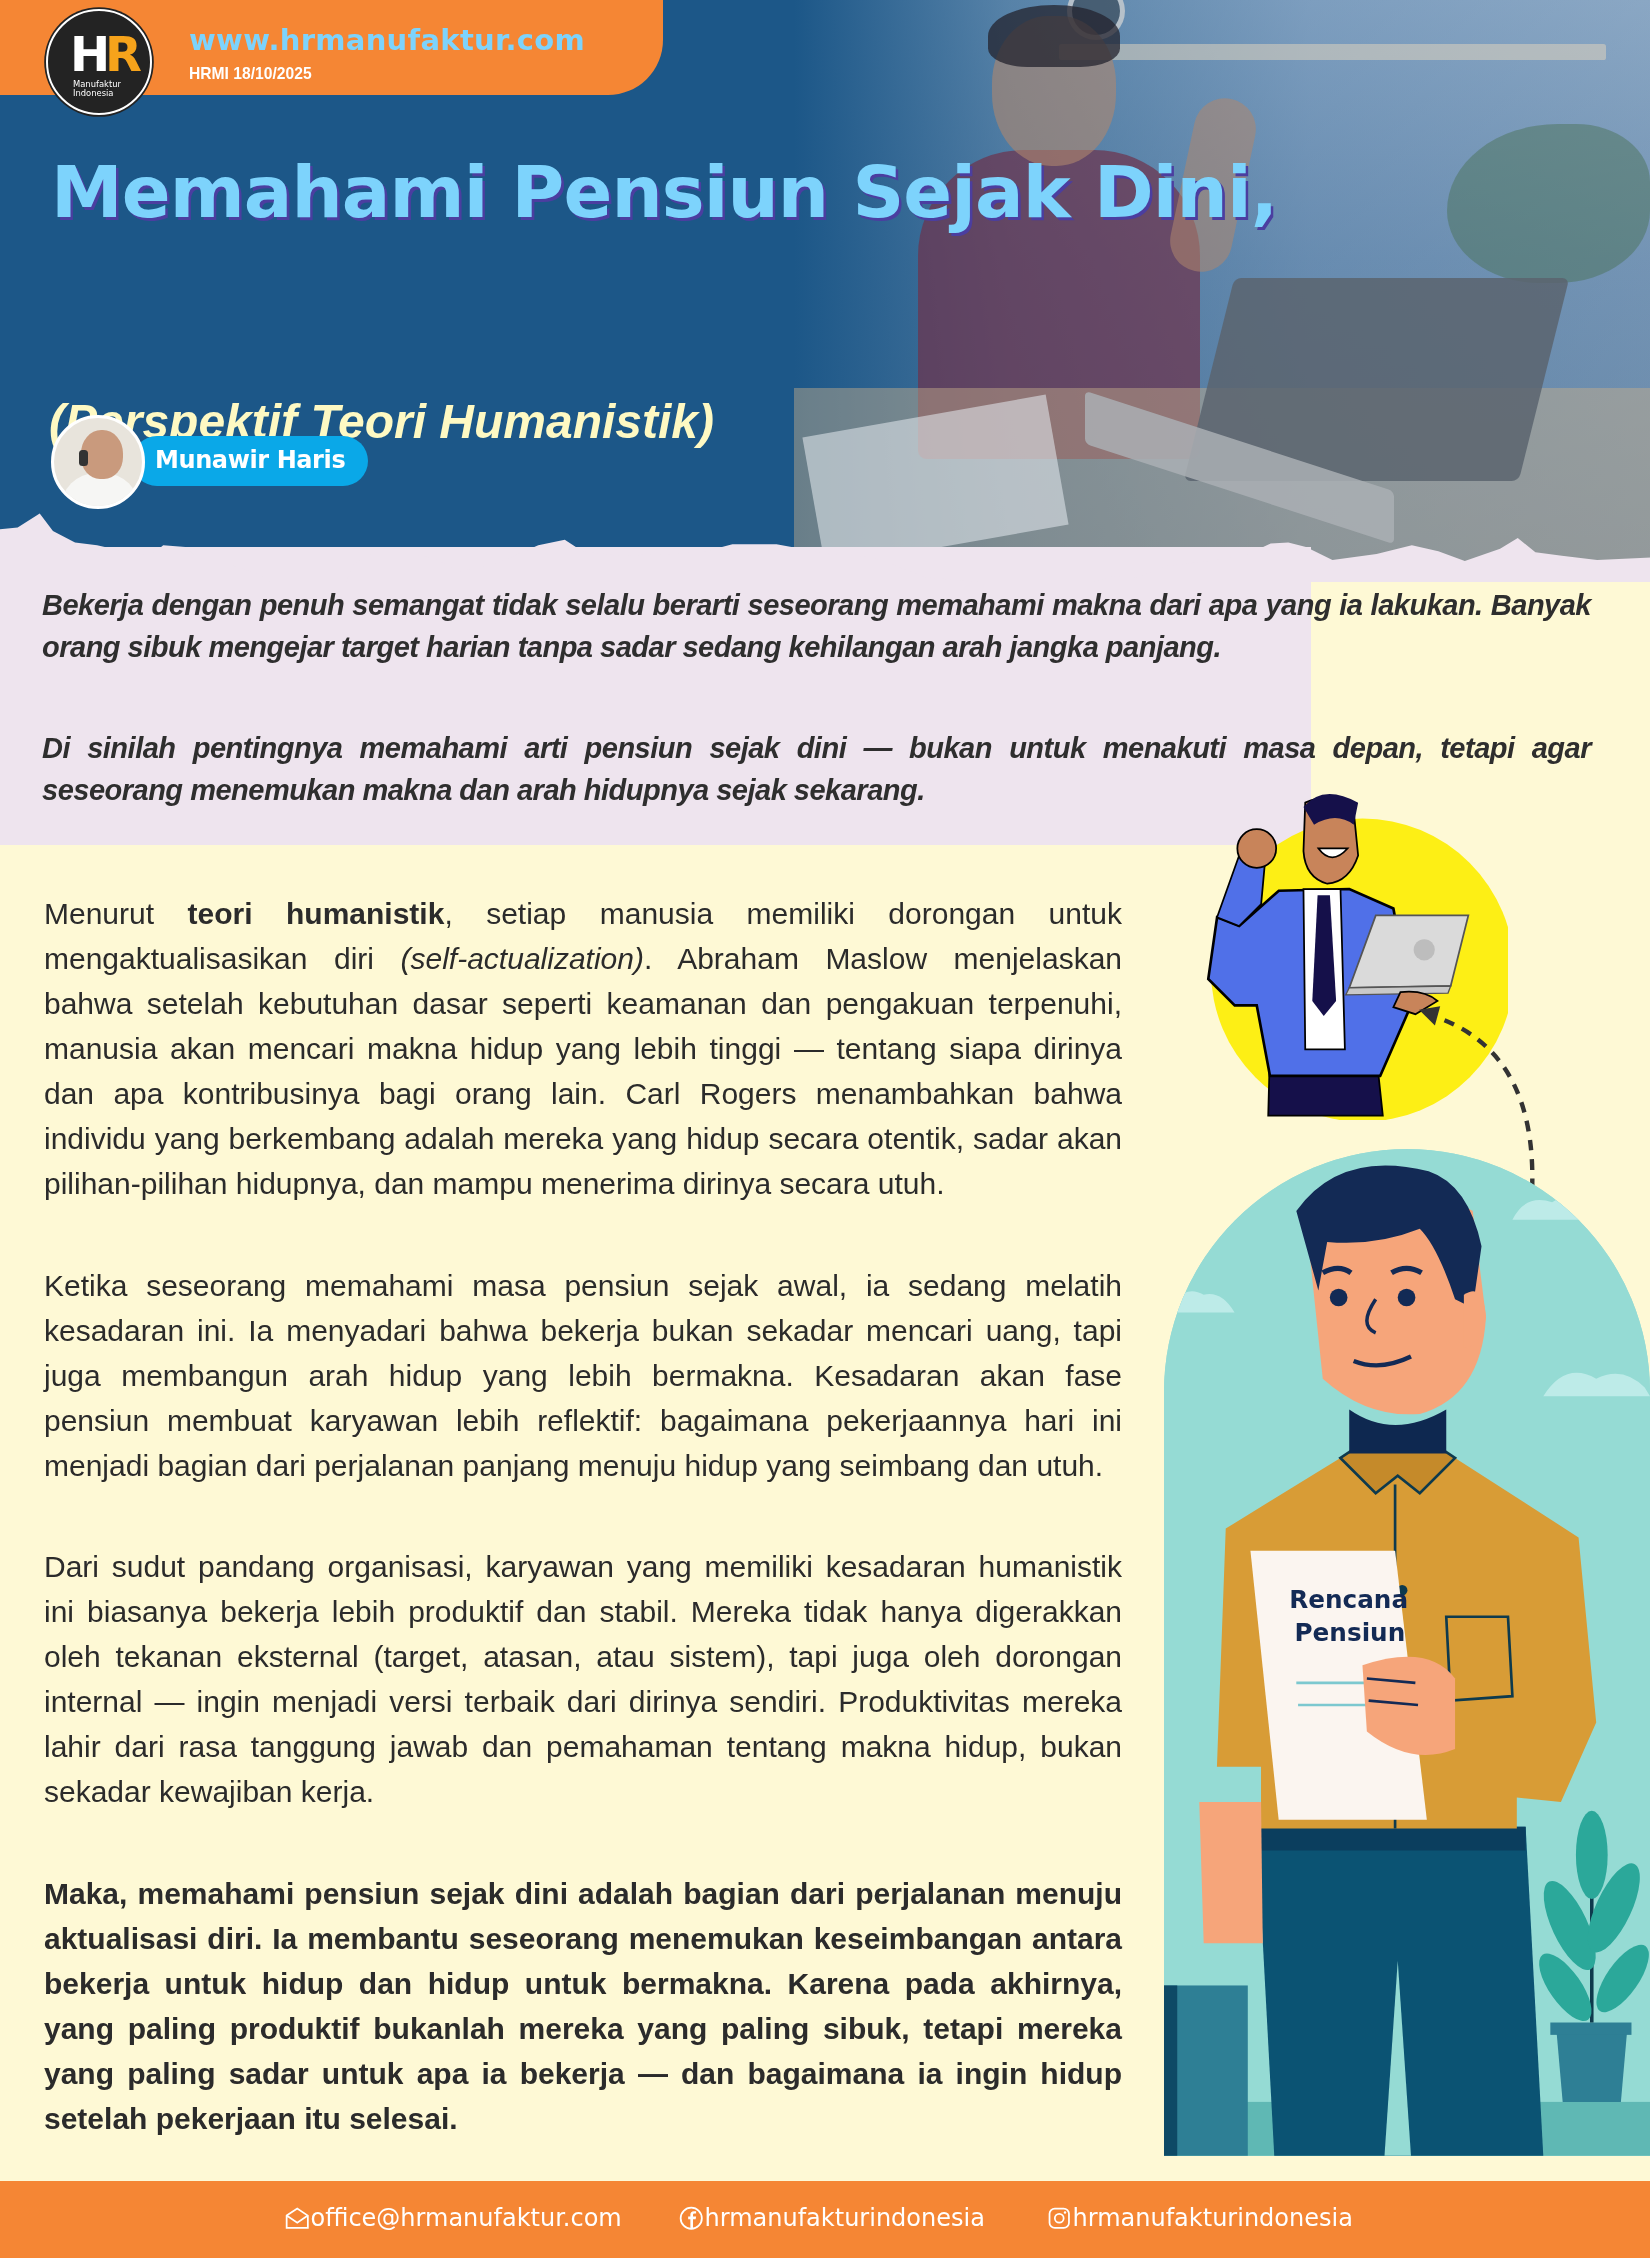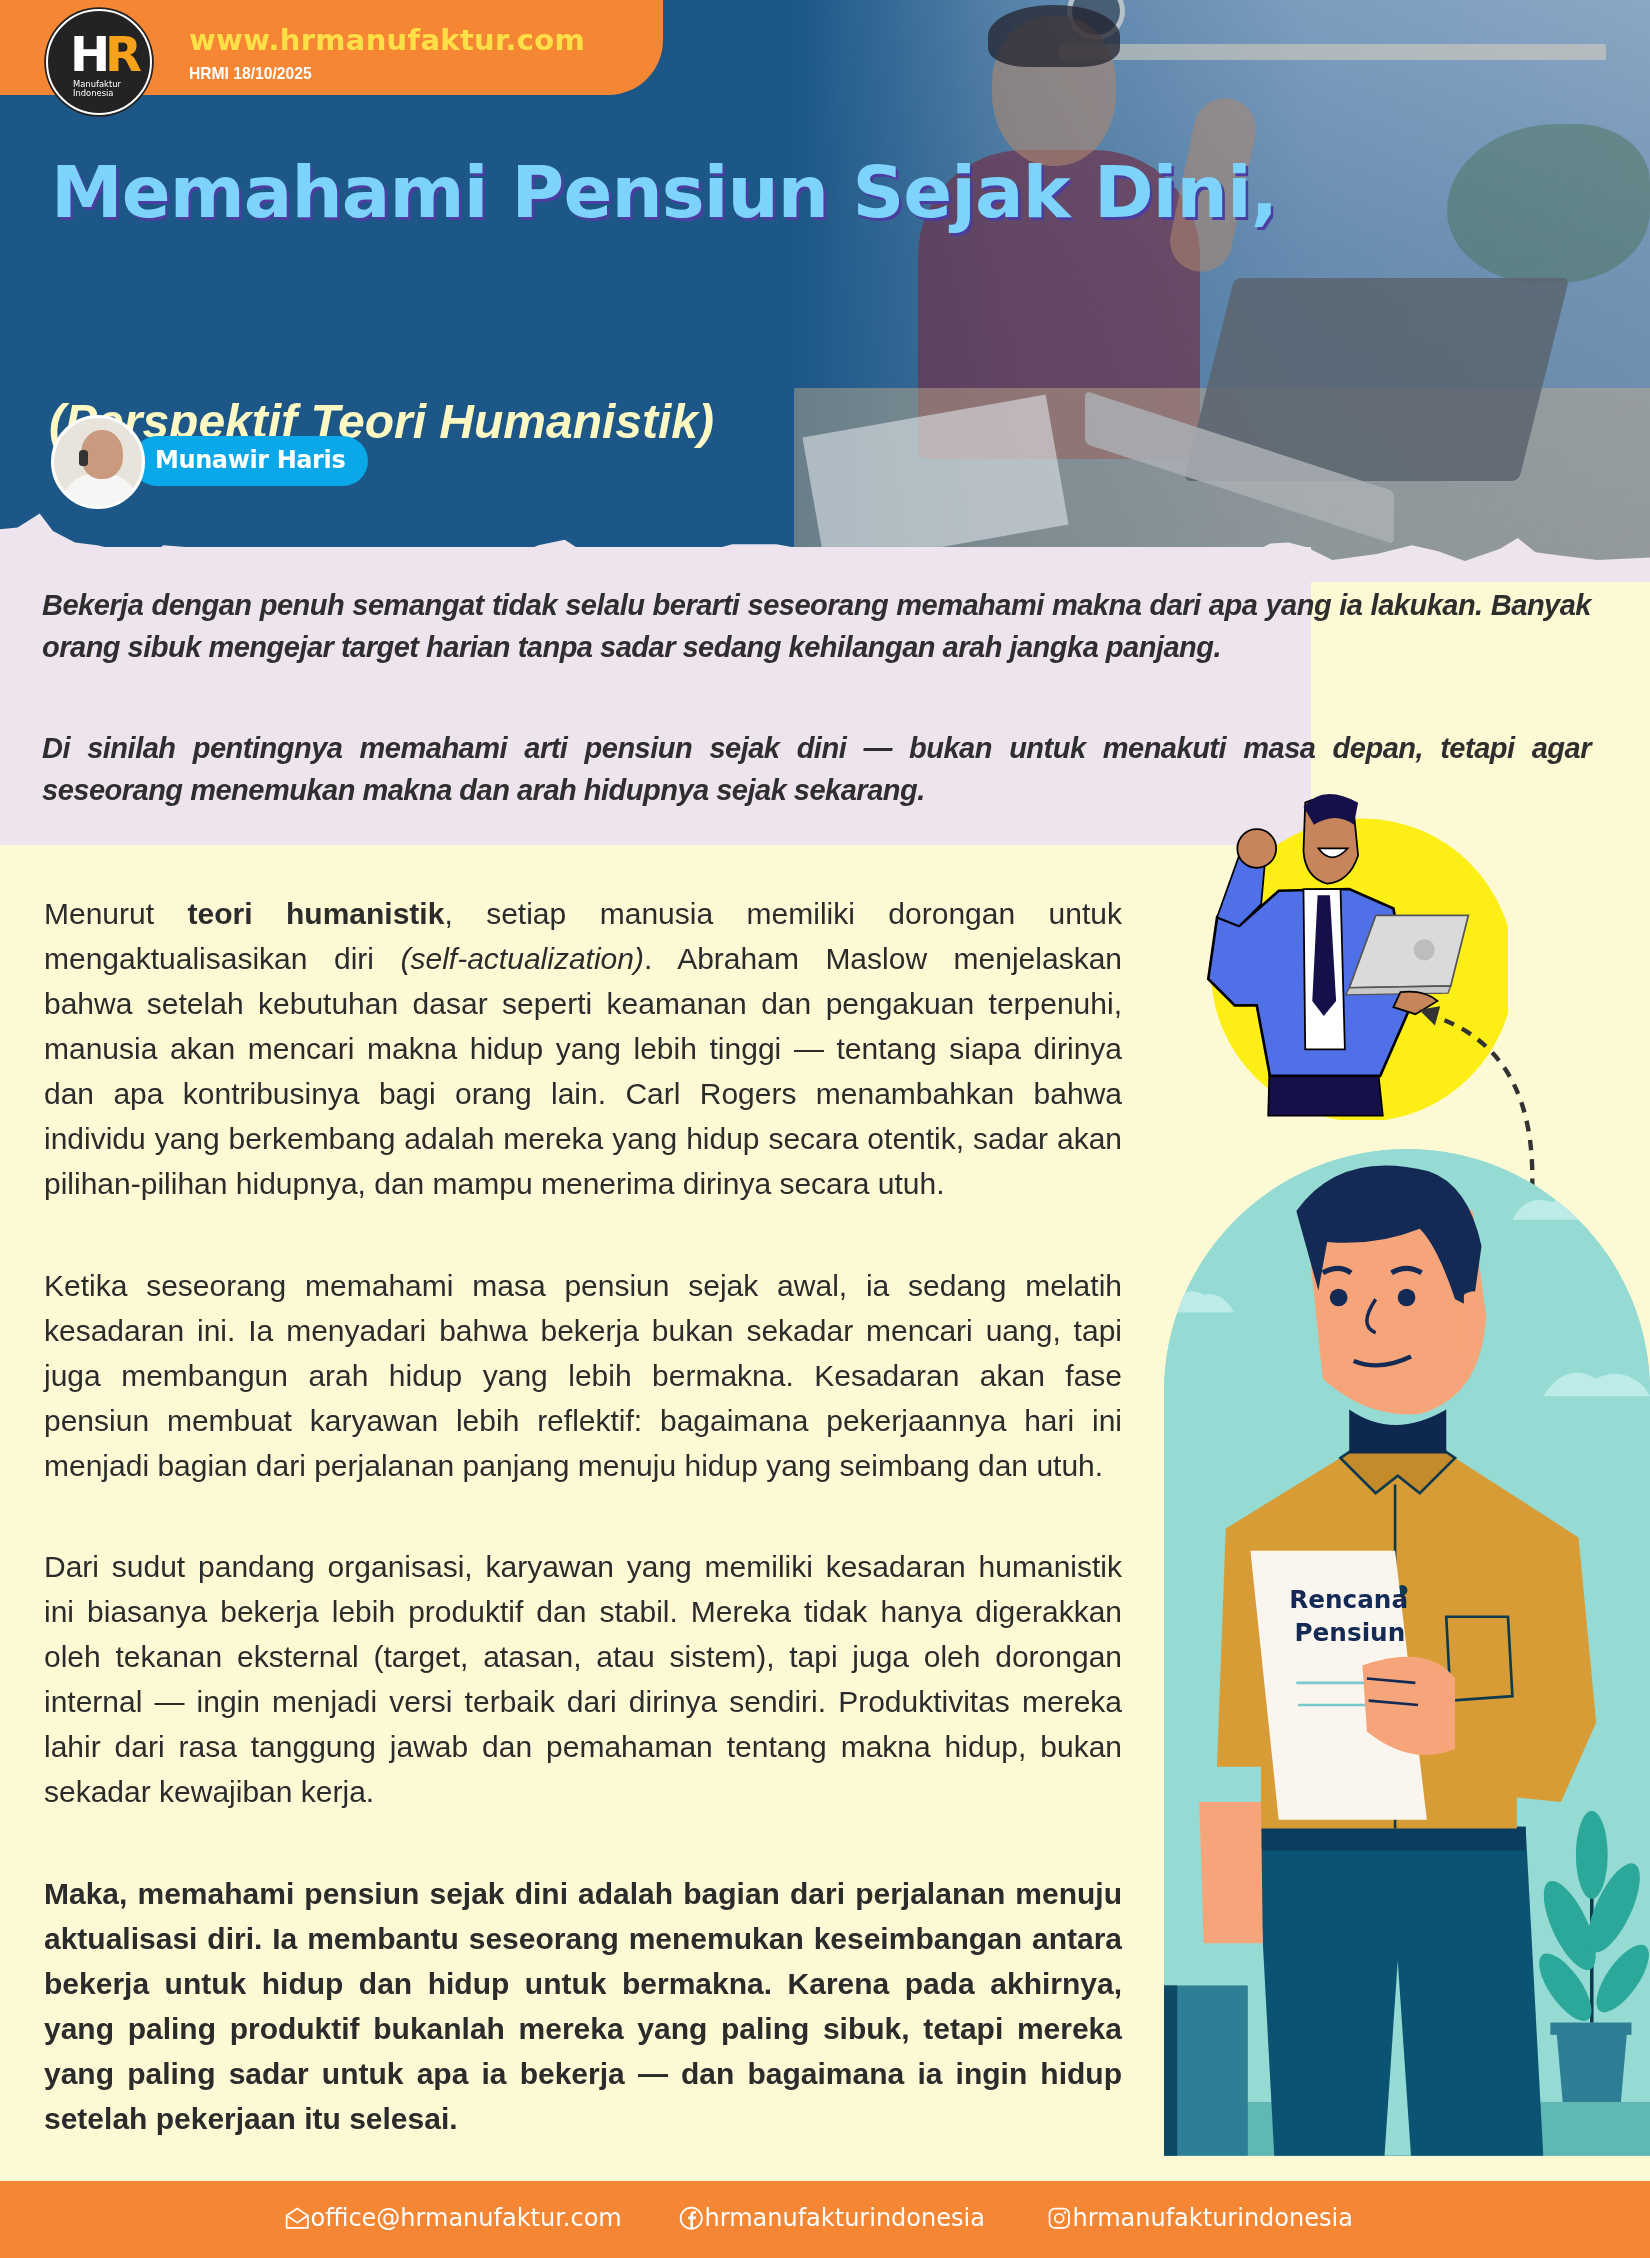--- a/index.html
+++ b/index.html
@@ -22,21 +22,21 @@
   .photo .laptop-screen { position:absolute; left:415px; top:278px; width:335px; height:203px; background:rgba(90,100,110,0.85); transform:skewX(-14deg); border-radius:7px; }
   .photo .laptop-base { position:absolute; left:291px; top:441px; width:309px; height:53px; background:rgba(170,175,180,0.85); transform:skewY(18deg); border-radius:5.3px; }
   .photo .papers { position:absolute; left:17.6px; top:415px; width:247px; height:132px; background:rgba(230,235,240,0.55); transform:rotate(-10deg); }
   .photo .plant { position:absolute; left:653px; top:124px; width:203px; height:159px; border-radius:60% 40% 50% 50%; background:rgba(70,110,80,0.45); }
 
   .orange-tab { position:absolute; left:0; top:0; width:663px; height:95px; background:#F58634; border-bottom-right-radius:55px; }
   .logo { position:absolute; left:46px; top:8.8px; width:106px; height:106px; border-radius:50%; background:#232323; border:2.6px solid #ffffff; box-shadow:0 0 0 1.8px #232323; }
   .logo .h { position:absolute; left:22px; top:19.4px; font-family:"DejaVu Sans", sans-serif; font-weight:bold; font-size:48px; line-height:48px; color:#ffffff; letter-spacing:-5.3px; }
   .logo .r { color:#F6A31B; }
   .logo .sub { position:absolute; left:0; width:100%; top:69px; text-align:left; padding-left:25px; font-family:"DejaVu Sans", sans-serif; font-size:8.4px; line-height:8.8px; color:#ffffff; }
-  .site-url { position:absolute; left:189px; top:23px; font-family:"DejaVu Sans", sans-serif; font-weight:bold; font-size:29px; color:#fde047; letter-spacing:0.3px; }
+  .site-url { position:absolute; left:189px; top:23px; font-family:"DejaVu Sans", sans-serif; font-weight:bold; font-size:29px; color:#7dd3fc; letter-spacing:0.3px; }
   .edition { position:absolute; left:189px; top:64px; font-family:"Liberation Sans", sans-serif; font-size:17px; color:#ffffff; font-weight:bold; transform:scaleX(0.92); transform-origin:left; }
 
   .title { position:absolute; left:51px; top:148px; font-family:"DejaVu Sans", sans-serif; font-weight:bold; font-size:72px; line-height:88px; color:#7dd3fc; text-shadow:2.6px 2.6px 0 #4b3ea0; letter-spacing:-0.9px; margin:0; }
   .subtitle { position:absolute; left:49px; top:354px; font-family:"Liberation Sans", sans-serif; font-weight:bold; font-style:italic; font-size:48px; line-height:56px; color:#fef9c3;margin-top:40px; }
 
   .author-pill { position:absolute; left:132px; top:436px; width:236px; height:50px; border-radius:25.6px; background:#0AA8E8; }
   .author-name { position:absolute; left:155px; top:446px; font-family:"DejaVu Sans", sans-serif; font-weight:bold; font-size:24px; color:#ffffff; letter-spacing:-0.4px; }
   .avatar { position:absolute; left:51px; top:415px; width:94px; height:94px; border-radius:50%; border:3.5px solid #ffffff; overflow:hidden; background:#e8e4dc; }
   .avatar .face { position:absolute; left:26.5px; top:12.4px; width:42px; height:49px; border-radius:48% 48% 45% 45%; background:#c99a7d; }
   .avatar .shirt { position:absolute; left:7px; top:55px; width:78px; height:44px; border-radius:35px 35px 0 0; background:#f6f6f4; }

